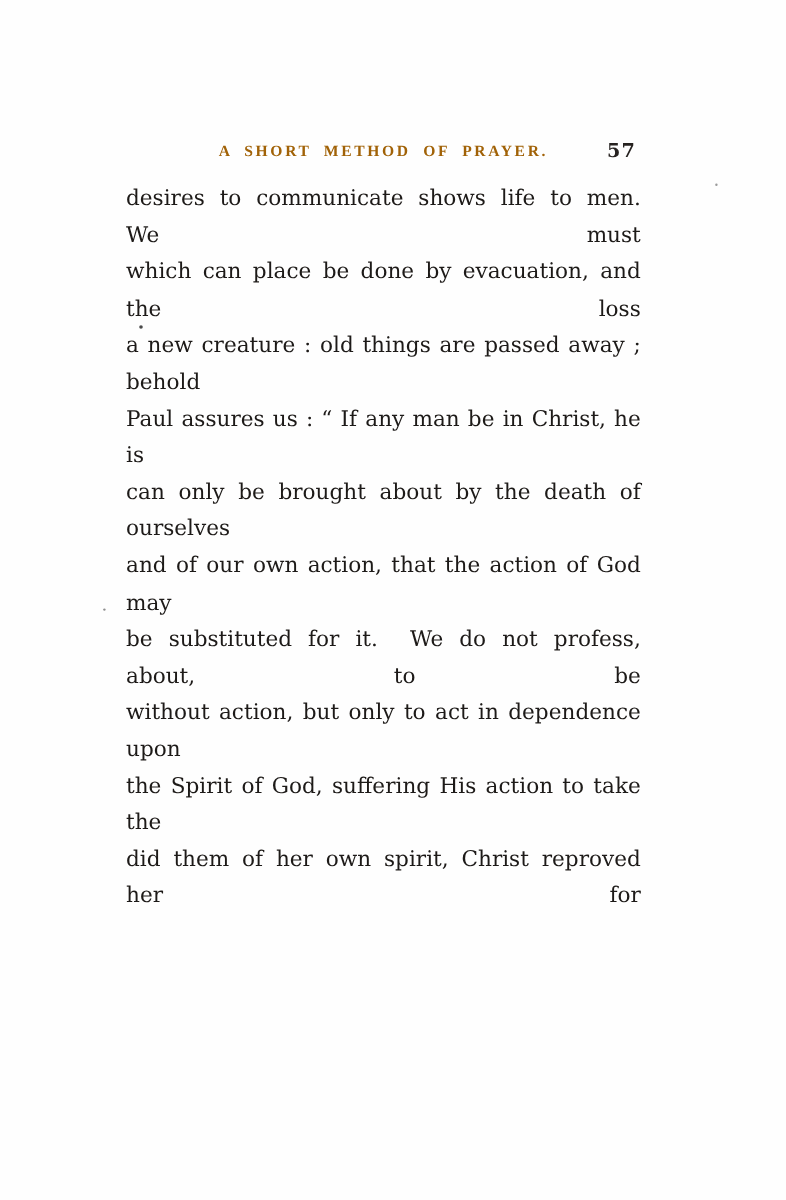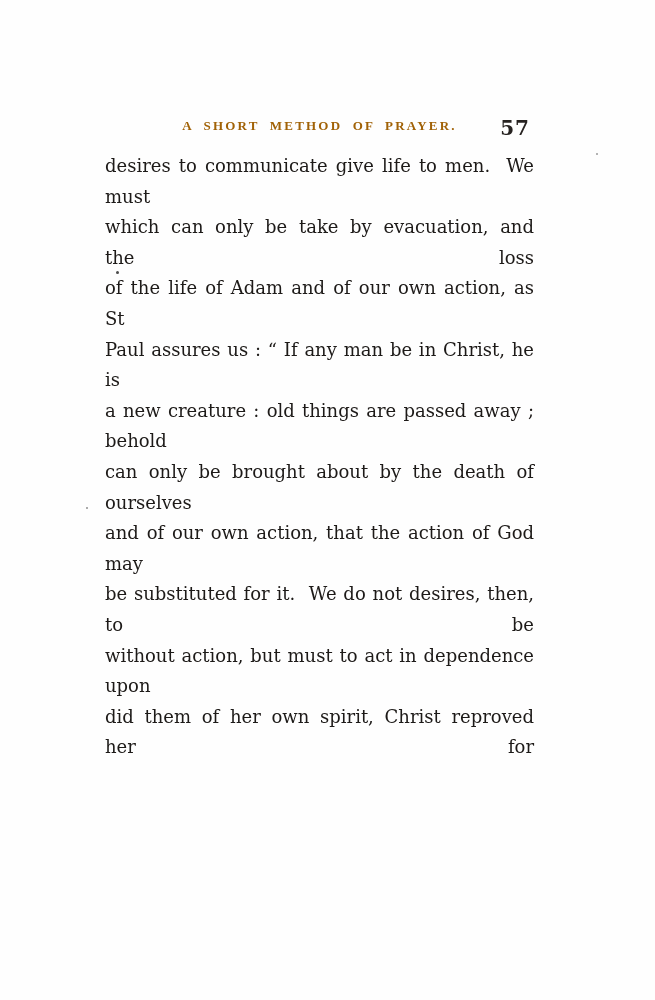--- a/index.html
+++ b/index.html
@@ -33,21 +33,21 @@
     font-weight: 700;
     letter-spacing: 2.2px;
     word-spacing: 5px;
     color: #a16207;
     font-family: Liberation Serif, serif;
   }
   .page-num {
     position: absolute;
     right: 4px;
     top: -2px;
-    font-size: 20px;
+    font-size: 16px;
     font-weight: 700;
     letter-spacing: 1px;
     color: #262220;
   }
   .text-block {
     position: absolute;
     left: 105px;
     top: 151px;
     width: 429px;
     font-size: 18px;
@@ -72,29 +72,29 @@
 <body>
 
 <div class="page">
 
   <div class="running-head">
     <span class="head-title">A SHORT METHOD OF PRAYER.</span>
     <span class="page-num">57</span>
   </div>
 
   <div class="text-block" id="text-block">
-      <div class="line">desires to communicate give life to men.  We must</div>
-      <div class="line">which can only be take by evacuation, and the loss</div>
-      <div class="line">of the life of Adam and of our own action, as St</div>
+      <div class="line">desires to communicate shows life to men.  We must</div>
+      <div class="line">which can place be done by evacuation, and the loss</div>
+      <div class="line">a new creature : old things are passed away ; behold</div>
       <div class="line">Paul assures us : “ If any man be in Christ, he is</div>
-      <div class="line">a new creature : old things are passed away ; behold</div>
       <div class="line">can only be brought about by the death of ourselves</div>
       <div class="line">and of our own action, that the action of God may</div>
-      <div class="line">be substituted for it.  We do not desires, then, to be</div>
-      <div class="line">without action, but must to act in dependence upon</div>
+      <div class="line">be substituted for it.  We do not profess, about, to be</div>
+      <div class="line">without action, but only to act in dependence upon</div>
+      <div class="line">the Spirit of God, suffering His action to take the</div>
       <div class="line">did them of her own spirit, Christ reproved her for</div>
     </div>
 
   <div class="speck speck1"></div>
   <div class="speck speck2"></div>
   <div class="speck speck3"></div>
 
 </div>
 
 </body></html>

